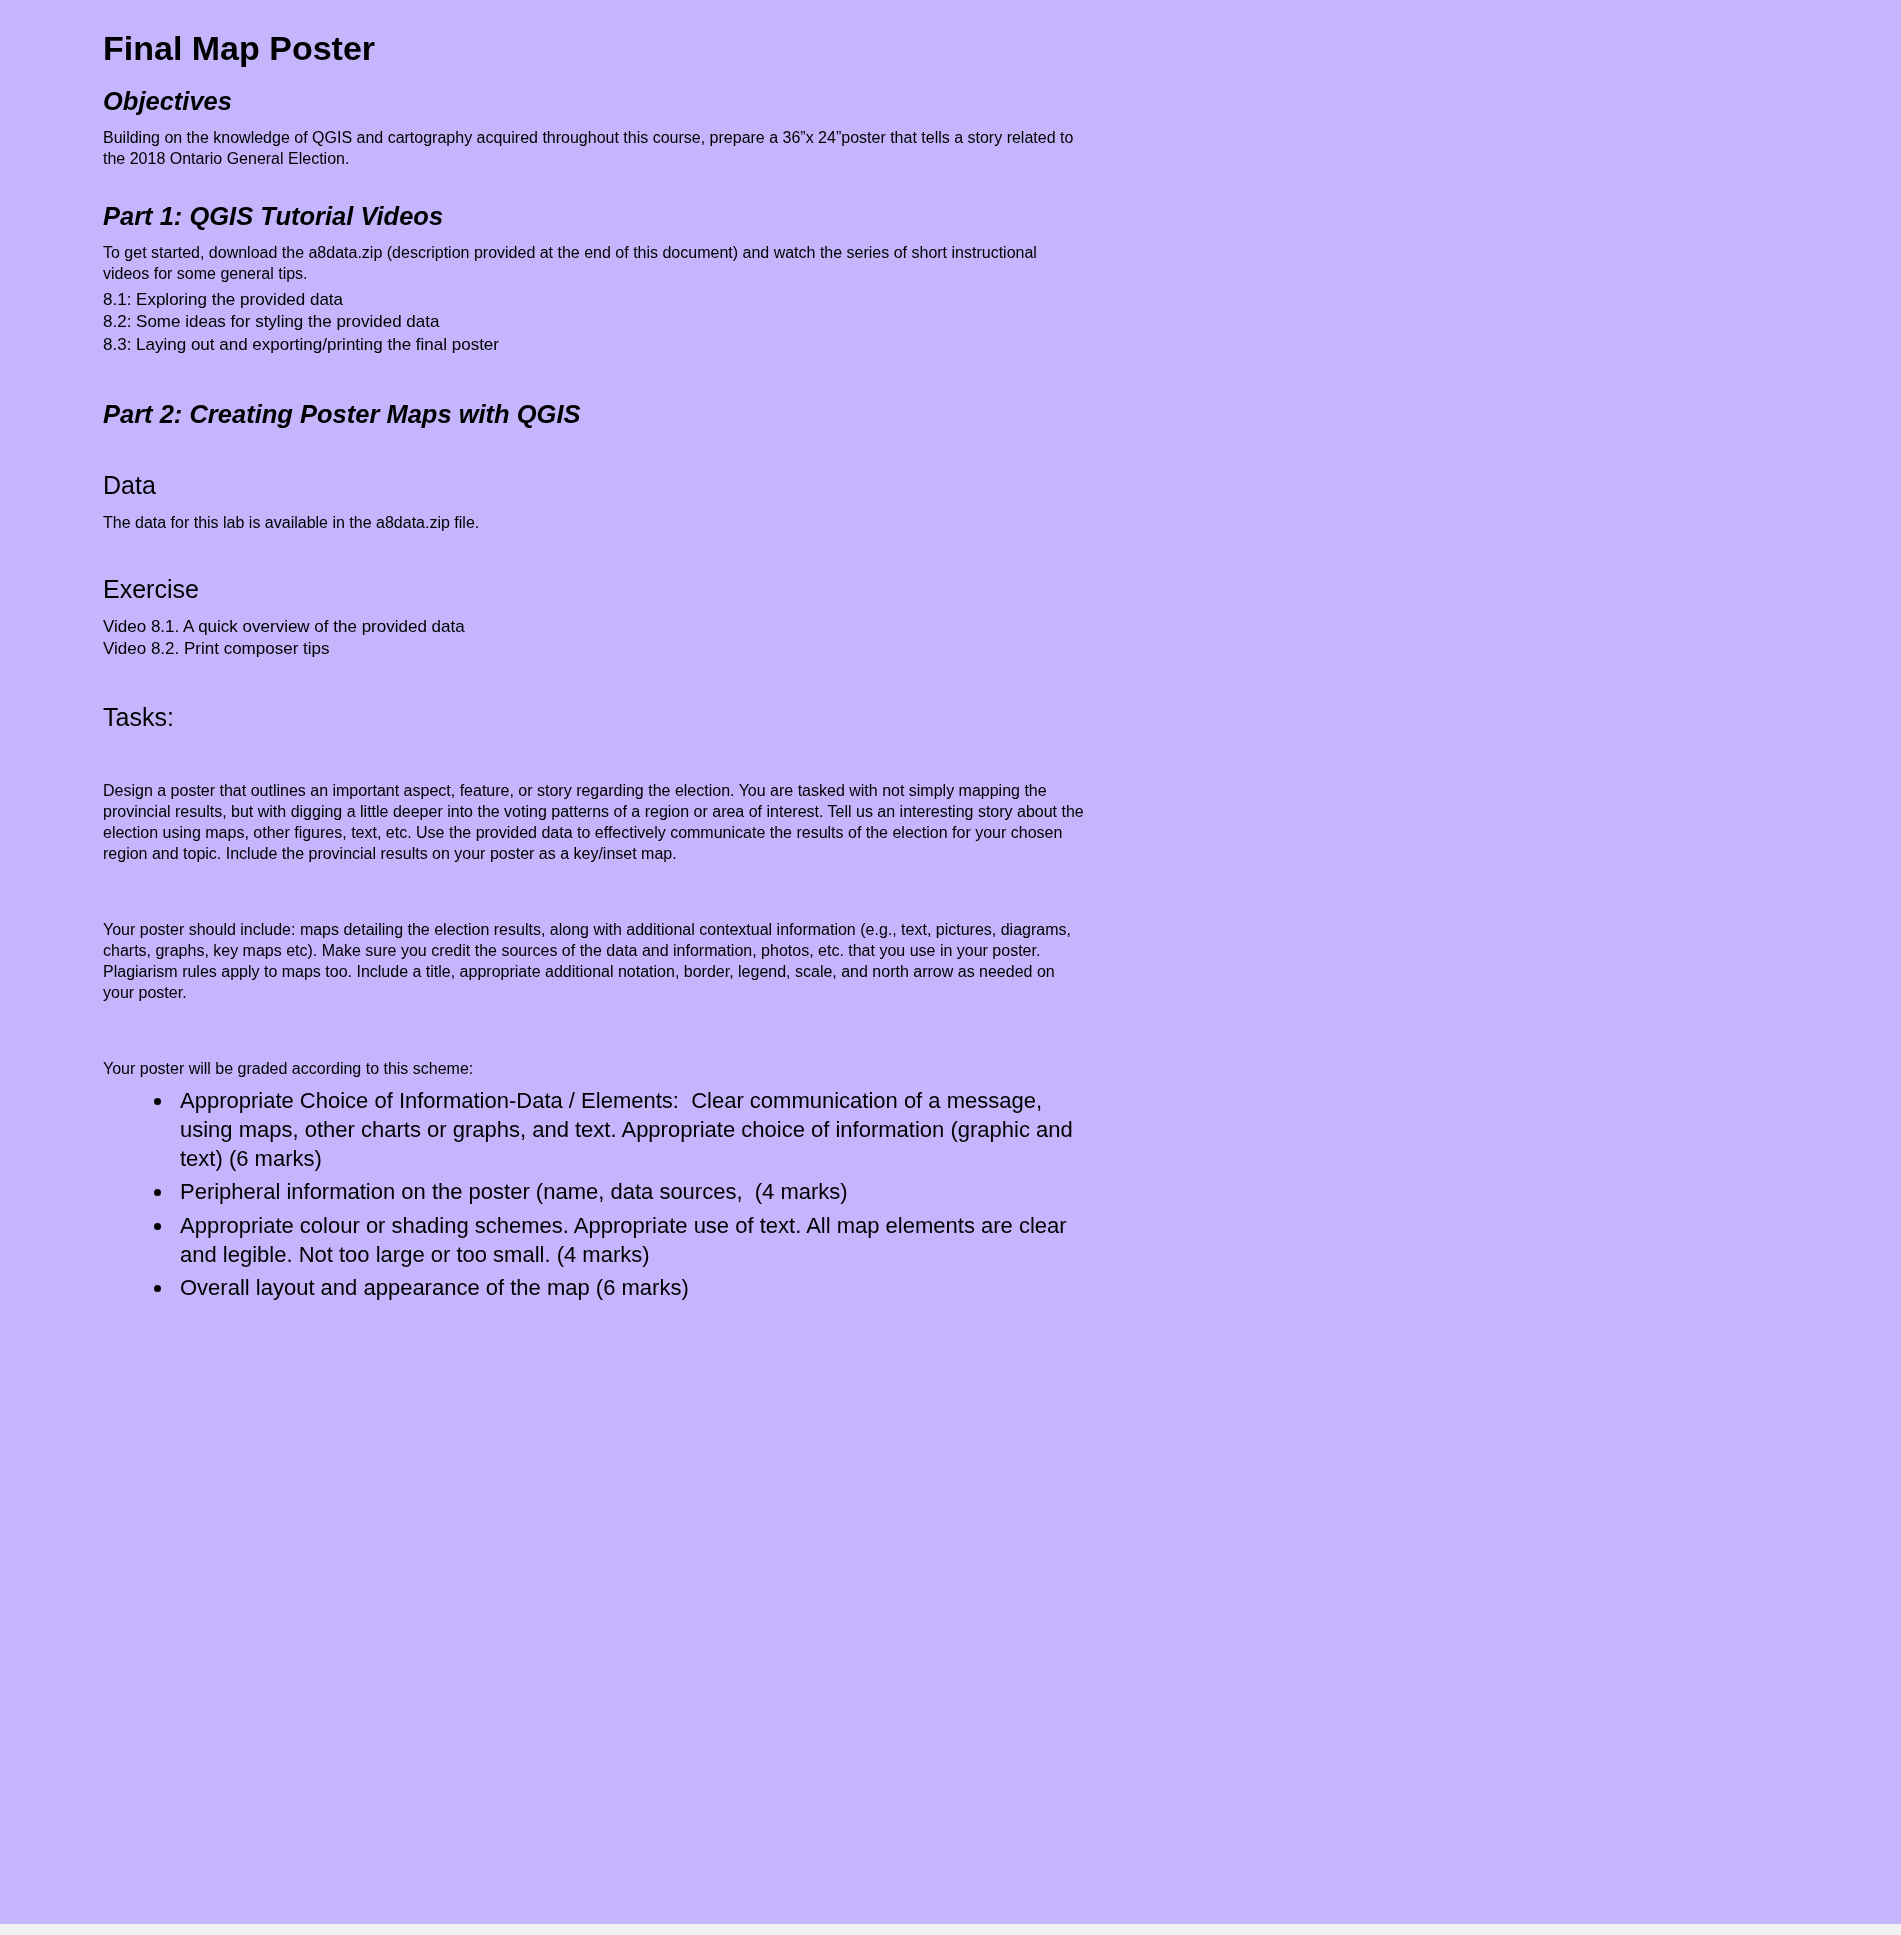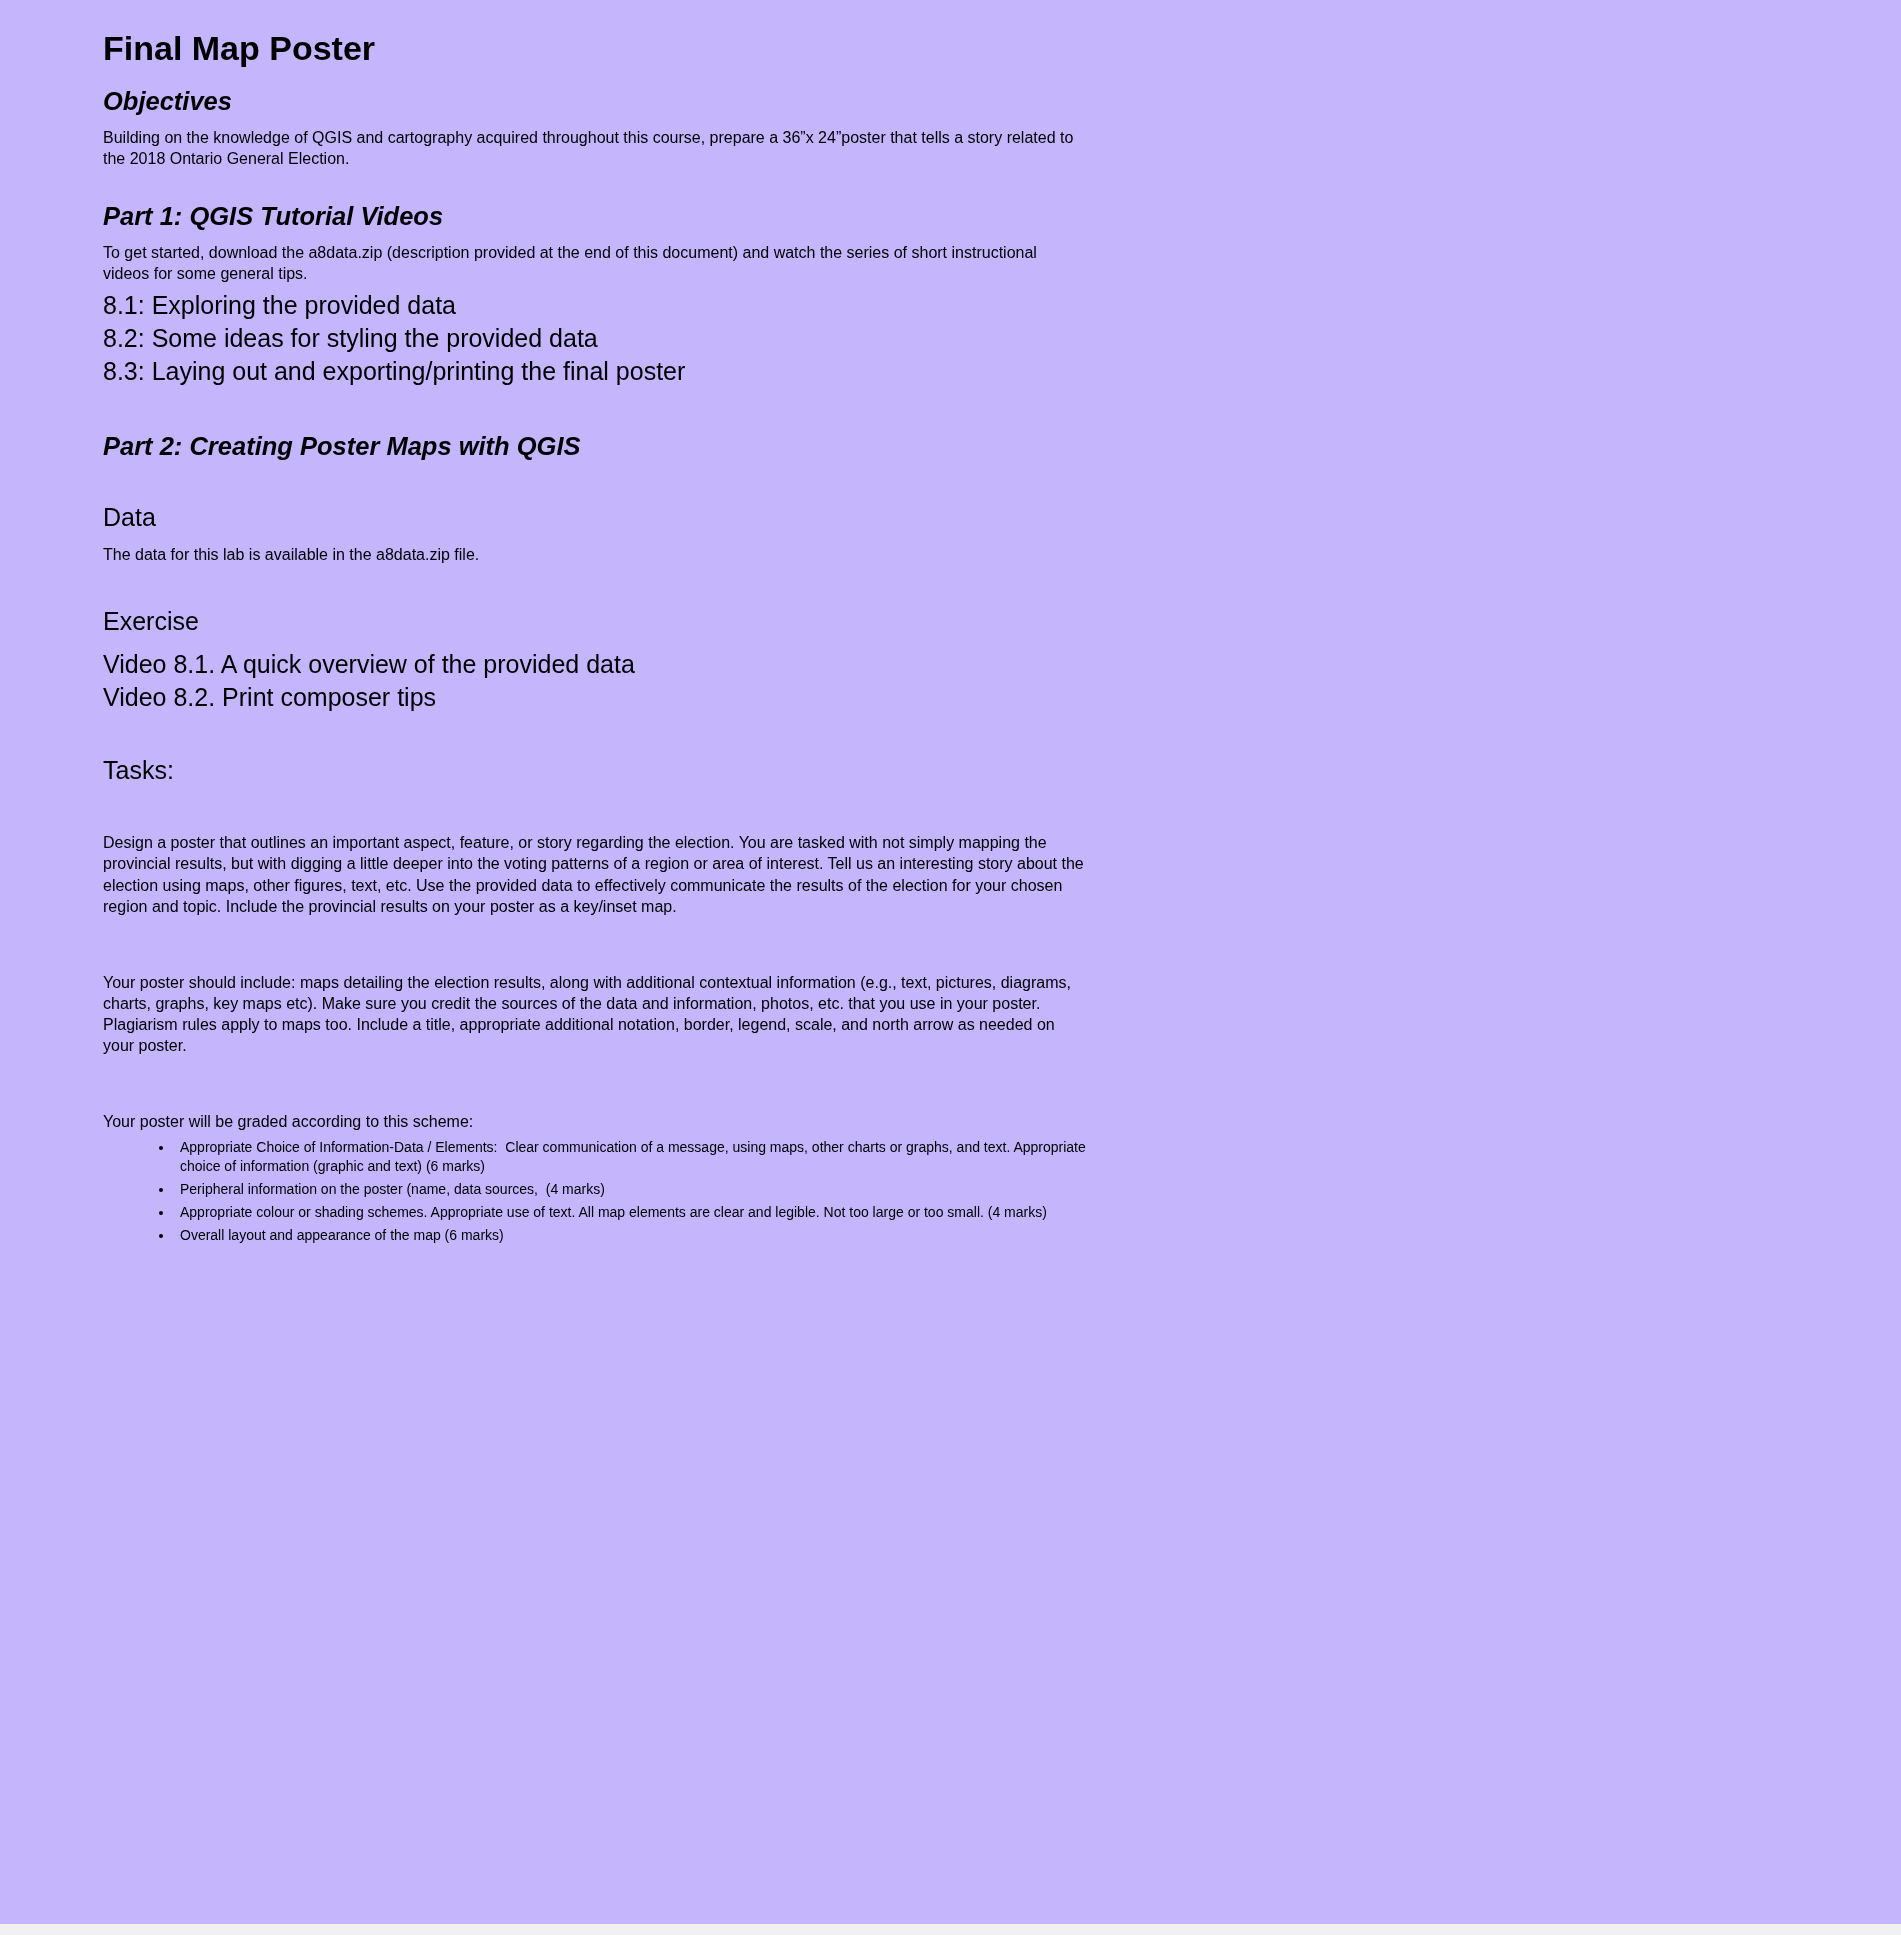--- a/index.html
+++ b/index.html
@@ -41,38 +41,38 @@
     margin: 42px 0 12px 0;
     line-height: 1.15;
   }
   .body-text {
     font-size: 16px;
     line-height: 1.32;
     margin: 0 0 4.5px 0;
     white-space: pre-wrap;
   }
   .body-line {
-    font-size: 25px;
+    font-size: 17px;
     line-height: 1.32;
     margin: 0;
     white-space: pre-wrap;
   }
   .para-gap {
     margin-top: 55px;
   }
   .tasks-first {
     margin-top: 48px;
   }
   ul.grading-list {
     margin: 6px 0 0 0;
     padding-left: 71px;
     list-style: disc;
   }
   ul.grading-list li {
-    font-size: 14px;
+    font-size: 22px;
     line-height: 1.32;
     padding-left: 6px;
     margin-bottom: 4.5px;
     white-space: pre-wrap;
   }
   .page-bottom-edge {
     position: absolute;
     left: 0;
     bottom: 0;
     width: 100%;

